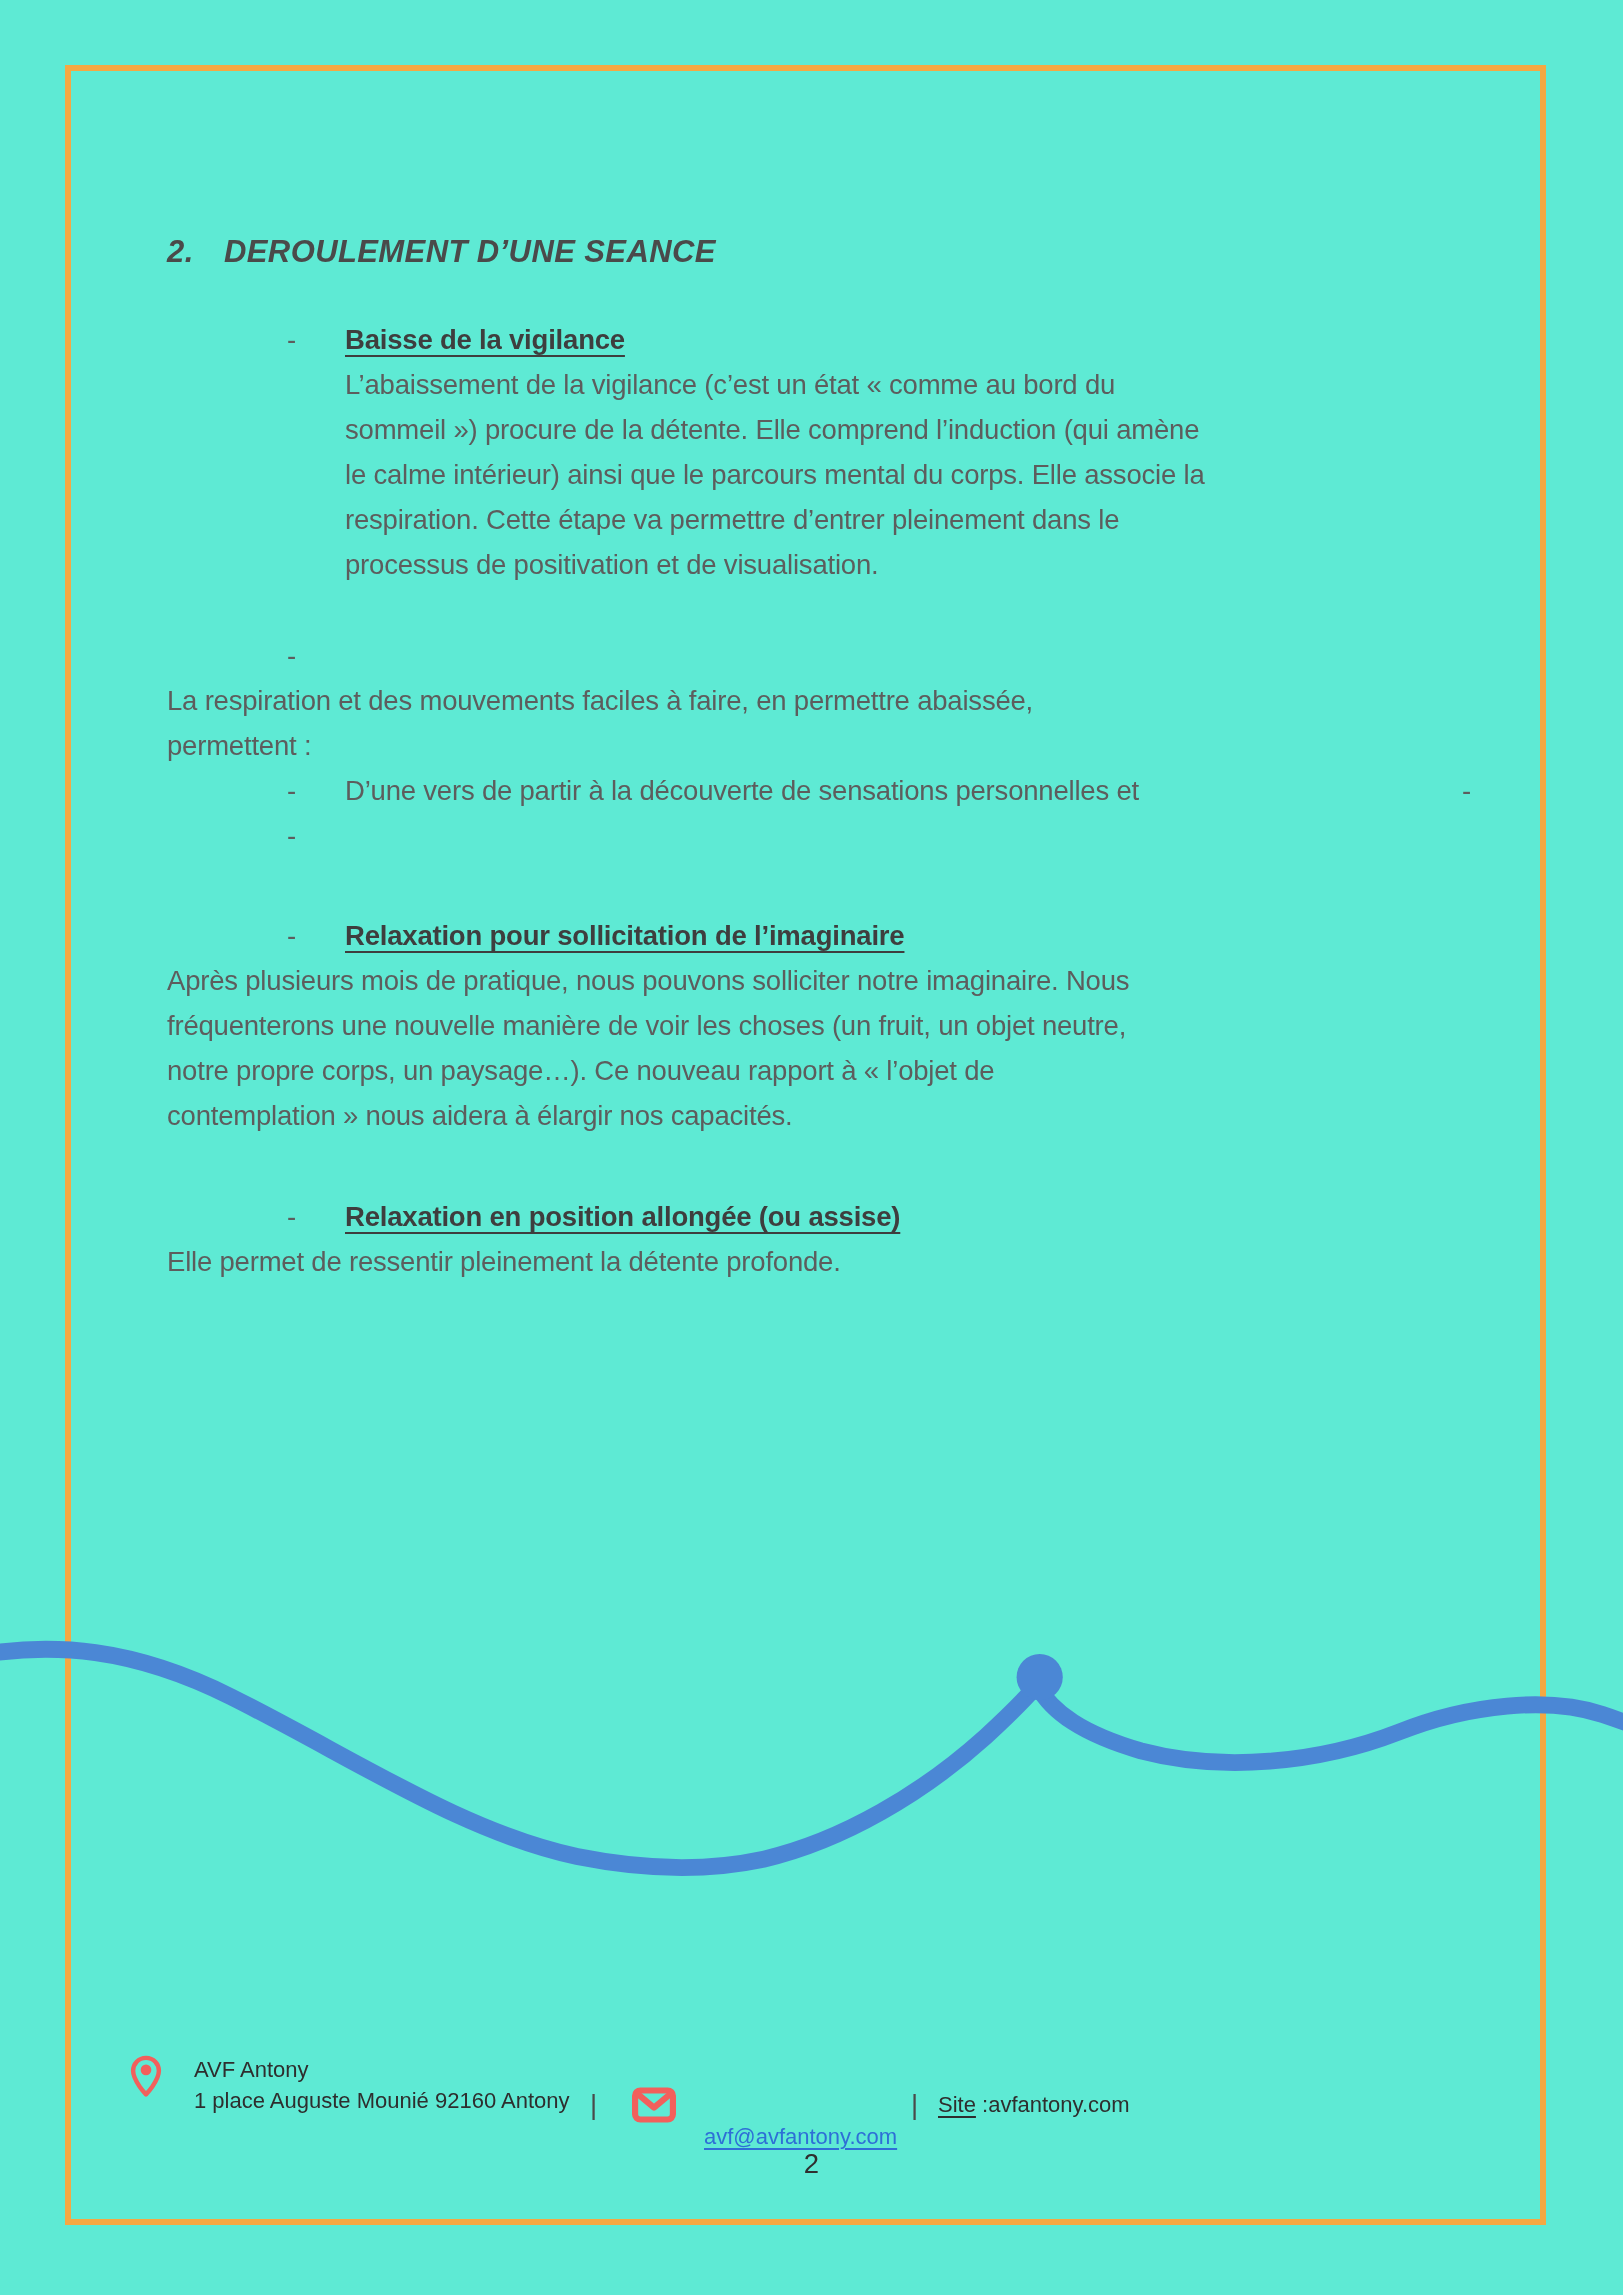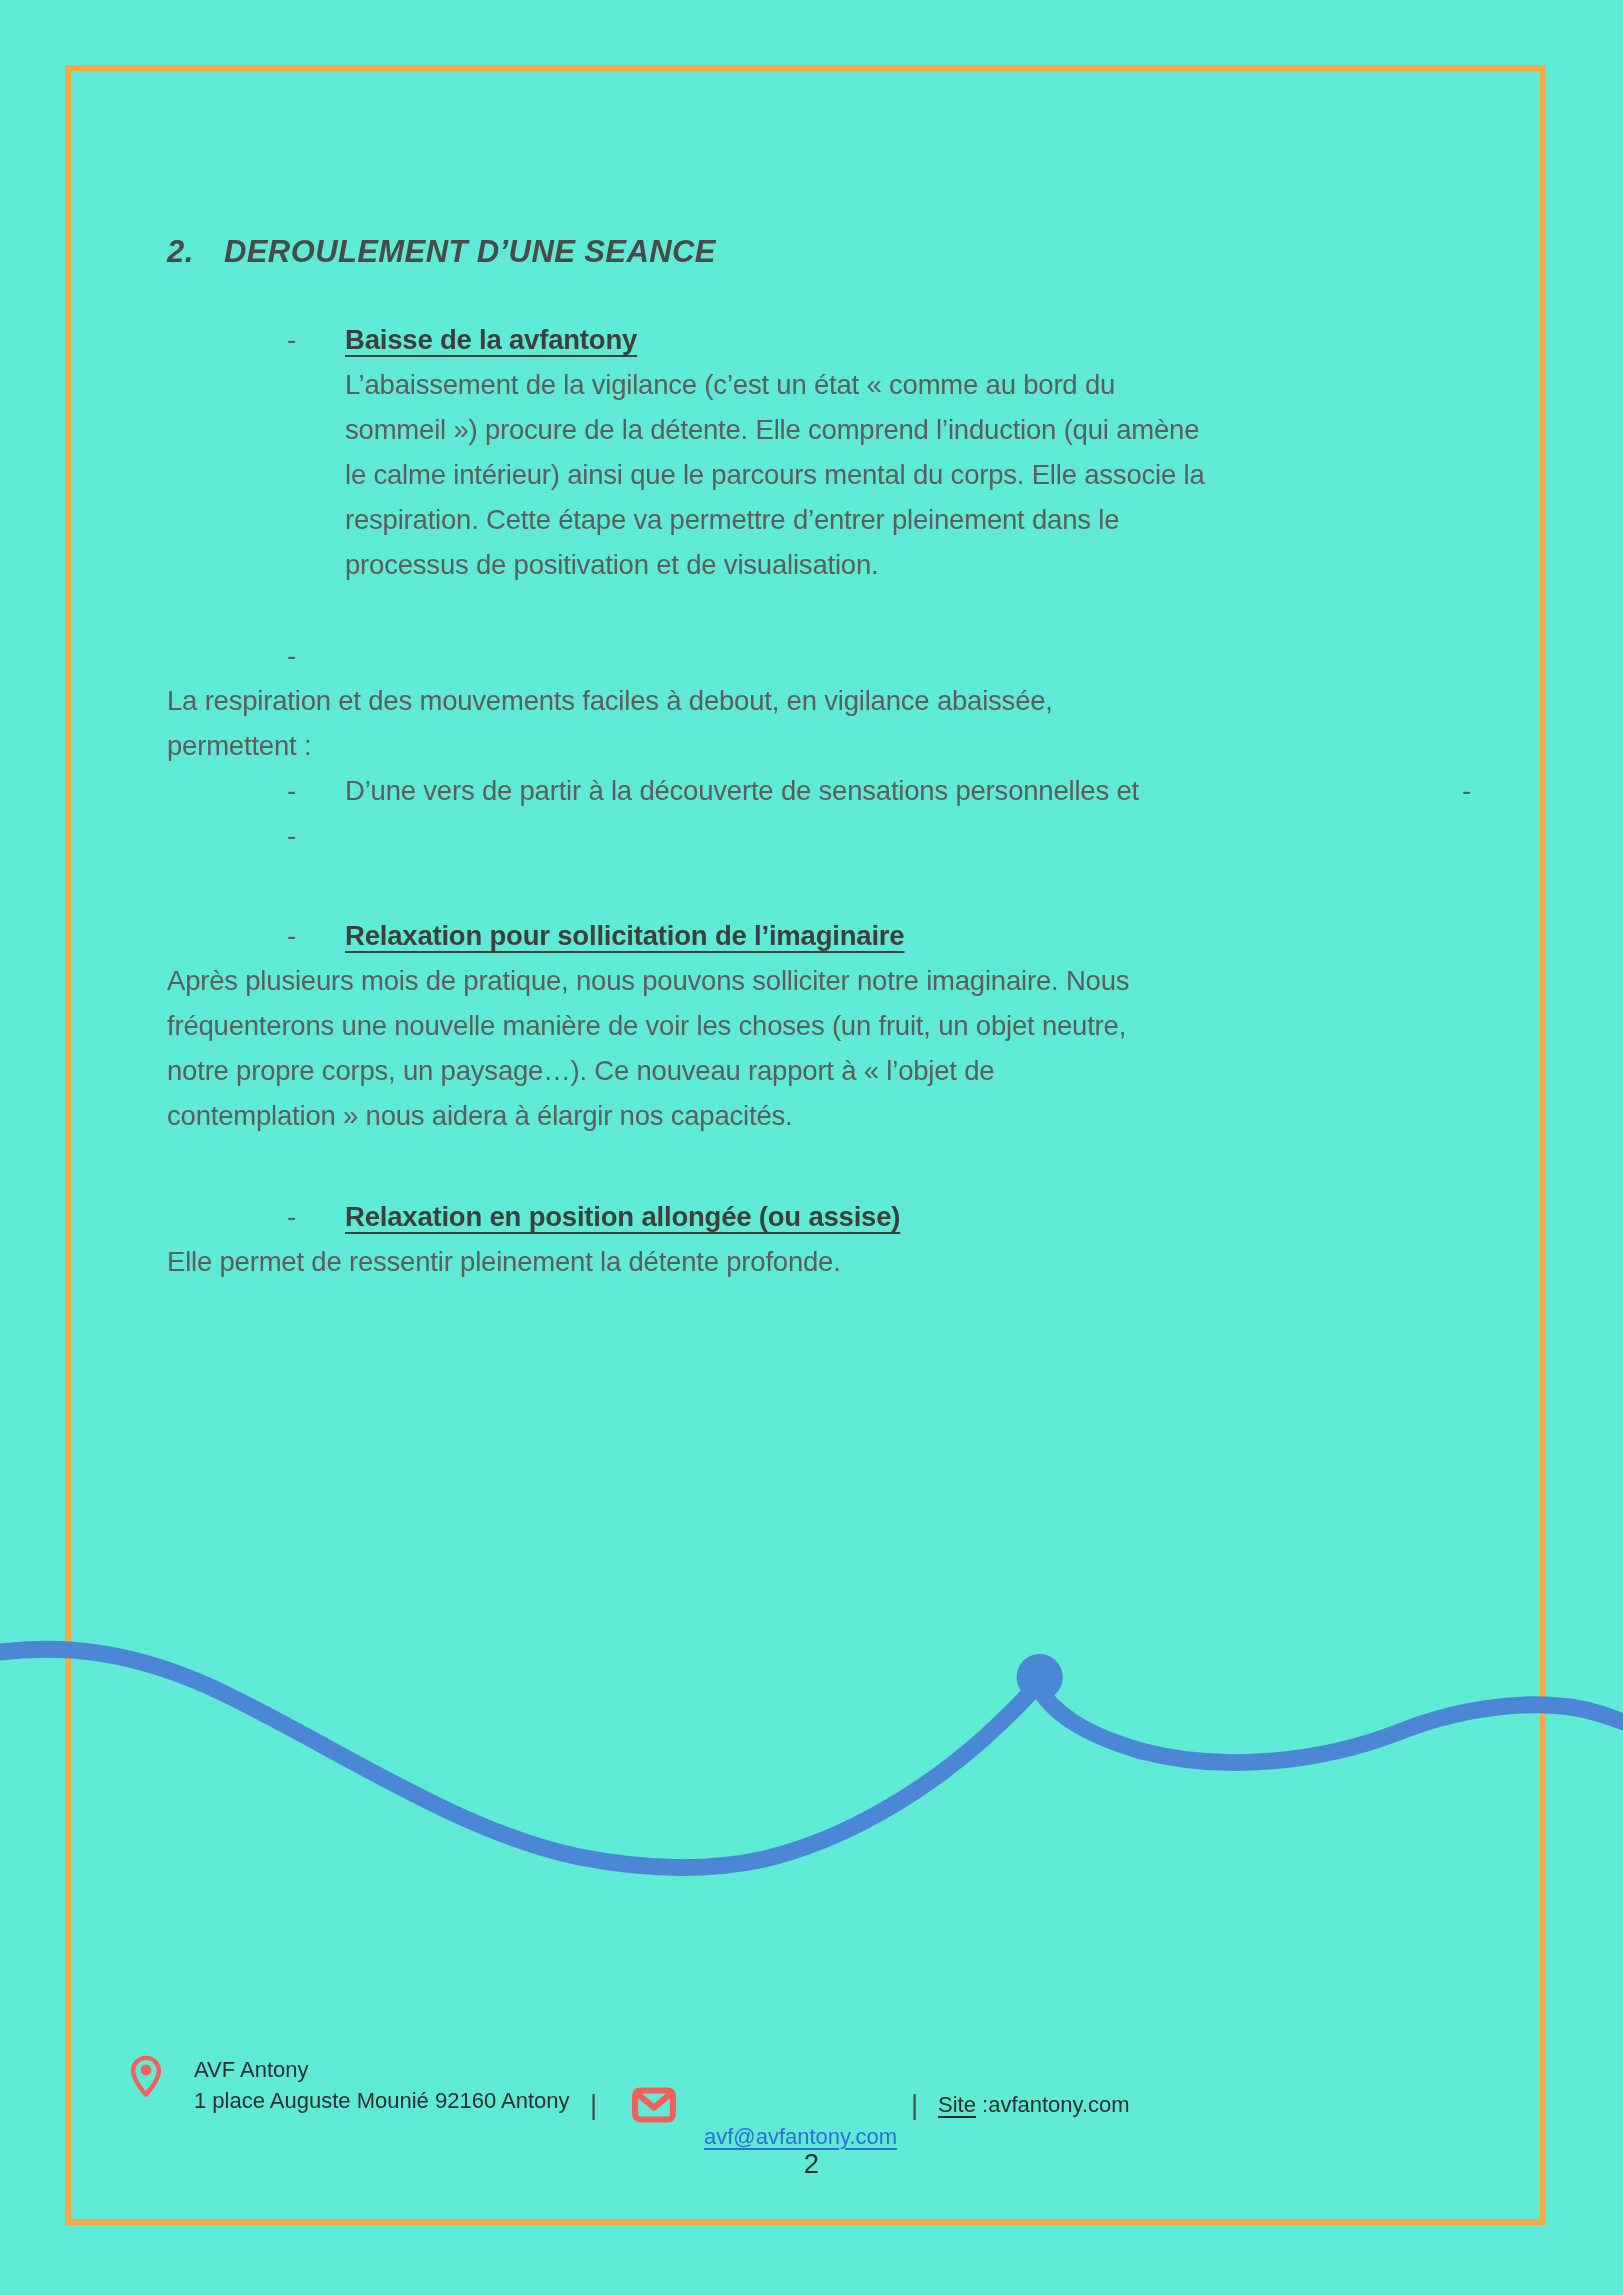--- a/index.html
+++ b/index.html
@@ -64,32 +64,32 @@
 
   <div class="content">
 
     <div class="doc-title">
       <span class="num">2.</span><span>DEROULEMENT D’UNE SEANCE</span>
     </div>
 
 
     <div class="bullet-row h-row">
       <span class="dash">-</span>
-      <span class="bullet-heading">Baisse de la avfantony</span>
+      <span class="bullet-heading">Baisse de la vigilance</span>
     </div>
     <div class="indent-body">L’abaissement de la vigilance (c’est un état « comme au bord du
 sommeil ») procure de la détente. Elle comprend l’induction (qui amène
 le calme intérieur) ainsi que le parcours mental du corps. Elle associe la
 respiration. Cette étape va permettre d’entrer pleinement dans le
 processus de positivation et de visualisation.</div>
 
     <div class="bullet-row h-row gap2">
       <span class="dash">-</span>
     </div>
-    <div class="para">La respiration et des mouvements faciles à debout, en vigilance abaissée,
+    <div class="para">La respiration et des mouvements faciles à faire, en permettre abaissée,
 permettent :</div>
     <div class="bullet-row">
       <span class="dash">-</span>
       <span class="sub-item"><span style="white-space:pre-line;">D’une vers de partir à la découverte de sensations personnelles et</span><span class="trailing-dash">-</span></span>
     </div>
     <div class="bullet-row">
       <span class="dash">-</span>
     </div>
 
     <div class="bullet-row h-row gap3">

